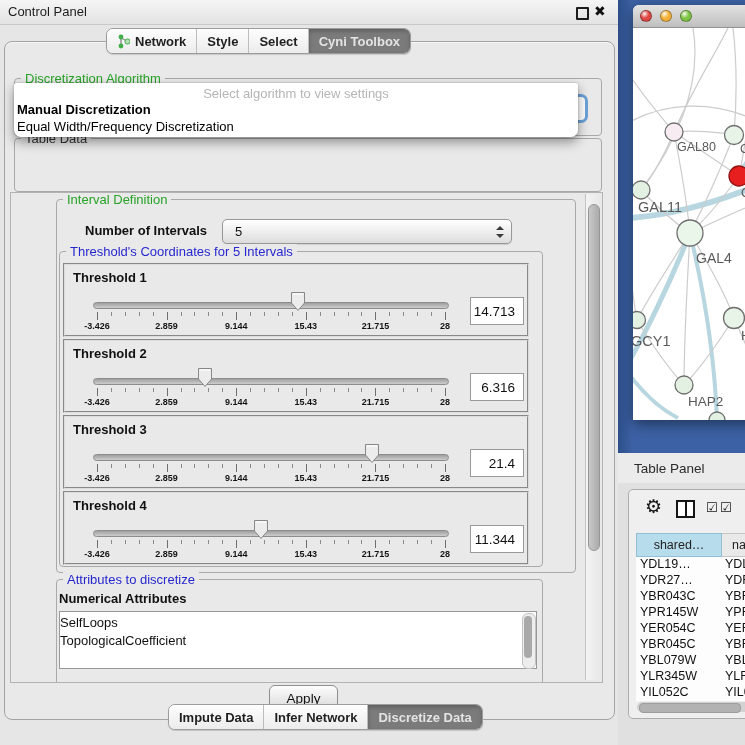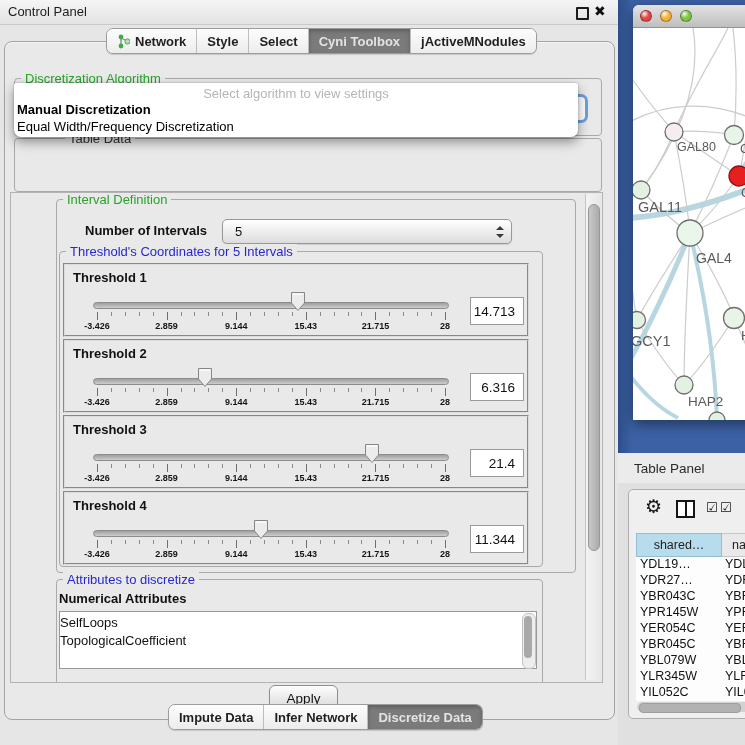--- a/index.html
+++ b/index.html
@@ -21,21 +21,21 @@
   .tabseg:last-child{border-right:none;}
   .tabseg.sel{background:#7b7b7b;color:#e4e4e4;box-shadow:inset 0 2px 4px rgba(0,0,0,.25);text-align:center;}
   .tabs-top{left:85px;top:28px;}
   .tabs-bottom{left:147px;top:704px;}
 
   
   .group{border:1px solid #a9a9a9;border-radius:4px;}
   .gtitle{position:absolute;top:-8px;left:6px;background:#e9e9e9;padding:0 4px;font-size:13px;line-height:15px;white-space:nowrap;}
   .gtitle.green{color:#27a327;}
   .gtitle.blue{color:#2727cf;}
-  .gtitle.dark{color:#333;margin-left:44px;}
+  .gtitle.dark{color:#333;}
 
   
   .combo{background:linear-gradient(#ffffff,#ebebeb 60%,#dcdcdc);border:1px solid #989898;border-radius:5px;box-shadow:inset 0 1px 0 #fff,0 1px 1px rgba(0,0,0,.12);font-size:13px;color:#111;display:flex;align-items:center;padding-left:10px;box-sizing:border-box;}
   .stepper{position:absolute;right:7px;top:50%;transform:translateY(-50%);width:9px;height:12px;}
   .stepper:before,.stepper:after{content:"";position:absolute;left:1px;border-left:4px solid transparent;border-right:4px solid transparent;}
   .stepper:before{top:0;border-bottom:4px solid #3a3a3a;}
   .stepper:after{bottom:0;border-top:4px solid #3a3a3a;}
 
   .algo-combo{left:24px;top:94px;width:564px;height:29px;background:#fff;border:3px solid #6ba1d9;border-radius:7px;box-sizing:border-box;}
 
@@ -122,23 +122,20 @@
       <span>Network</span>
     </div>
     <div class="tabseg">
         <span>Style</span>
       </div>
     <div class="tabseg">
         <span>Select</span>
       </div>
     <div class="tabseg sel">
         <span>Cyni Toolbox</span>
-      </div>
-    <div class="tabseg">
-        <span>jActiveMNodules</span>
       </div>
   </div>
 
   <div class="abs group" style="left:14px;top:78px;width:586px;height:56px;">
     <span class="gtitle green">Discretization Algorithm</span>
   </div>
   <div class="abs algo-combo">
       <div class="stepper"></div>
     </div>
 

